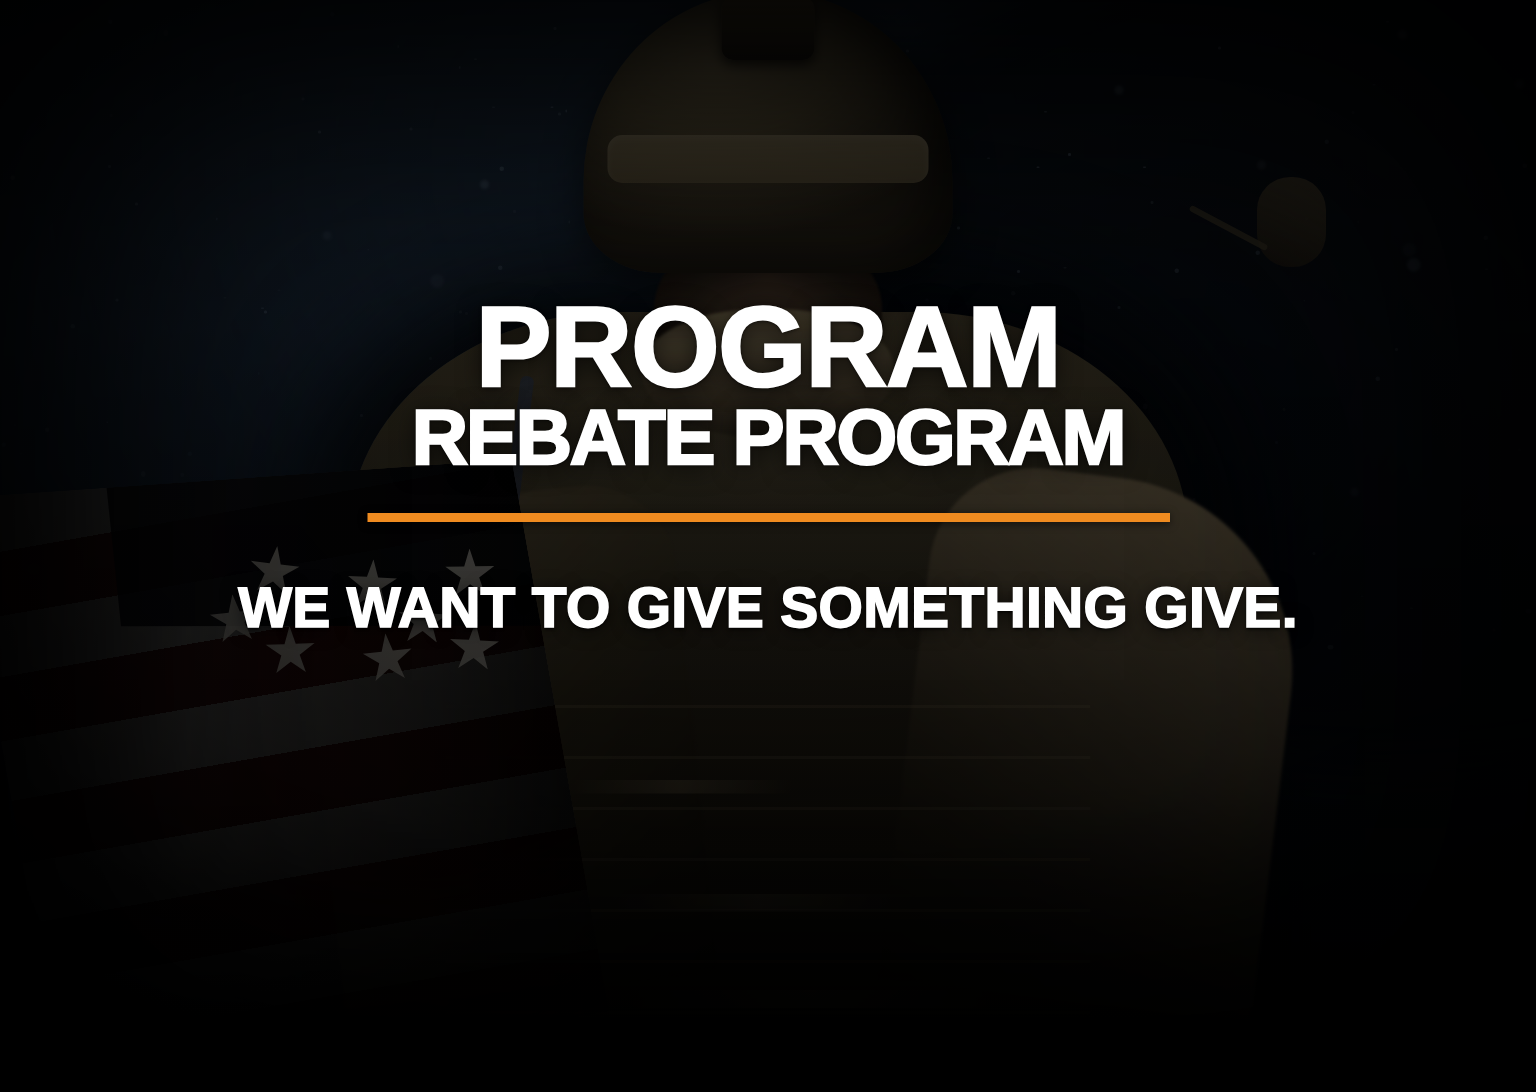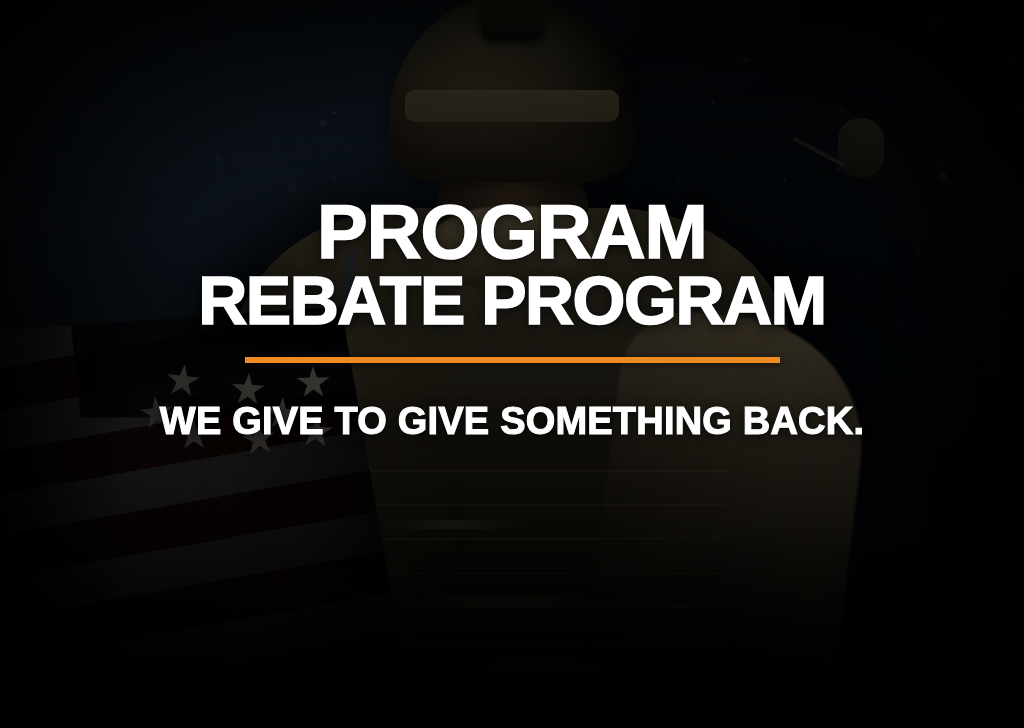--- a/index.html
+++ b/index.html
@@ -235,21 +235,21 @@
     margin:0;
     color:#ffffff;
     font-family:"Liberation Sans",sans-serif;
     font-weight:700;
     font-size:76px;
     line-height:.95;
     letter-spacing:-1px;
     text-shadow:0 3px 16px rgba(0,0,0,.75), 0 1px 3px rgba(0,0,0,.9);
     -webkit-text-stroke:1.6px #ffffff;
   }
-  .headline .ln2{display:block;font-size:68px;letter-spacing:-1.5px;}
+  .headline .ln2{display:block;font-size:52px;letter-spacing:-1.5px;}
 
   .rule{
     width:535px;height:6px;
     margin:24px 0 0 0;
     background:#ef8b20;
     box-shadow:0 1px 6px rgba(0,0,0,.6);
   }
   .sub{
     margin:34px 0 0 0;
     color:#ffffff;
@@ -504,17 +504,17 @@
   <div class="scrim"></div>
   <div class="vignette"></div>
 
   <div class="content">
     <h1 class="headline">
       <span>PROGRAM</span>
       <span class="ln2">REBATE PROGRAM</span>
     </h1>
     <div class="rule" style="background: rgb(239, 139, 32);"></div>
     <p class="sub">
-      <span class="ln2">WE GIVE TO GIVE SOMETHING BACK.</span>
+      <span class="ln2">WE WANT TO GIVE SOMETHING GIVE.</span>
     </p>
   </div>
 
 </div>
 
 </body></html>

